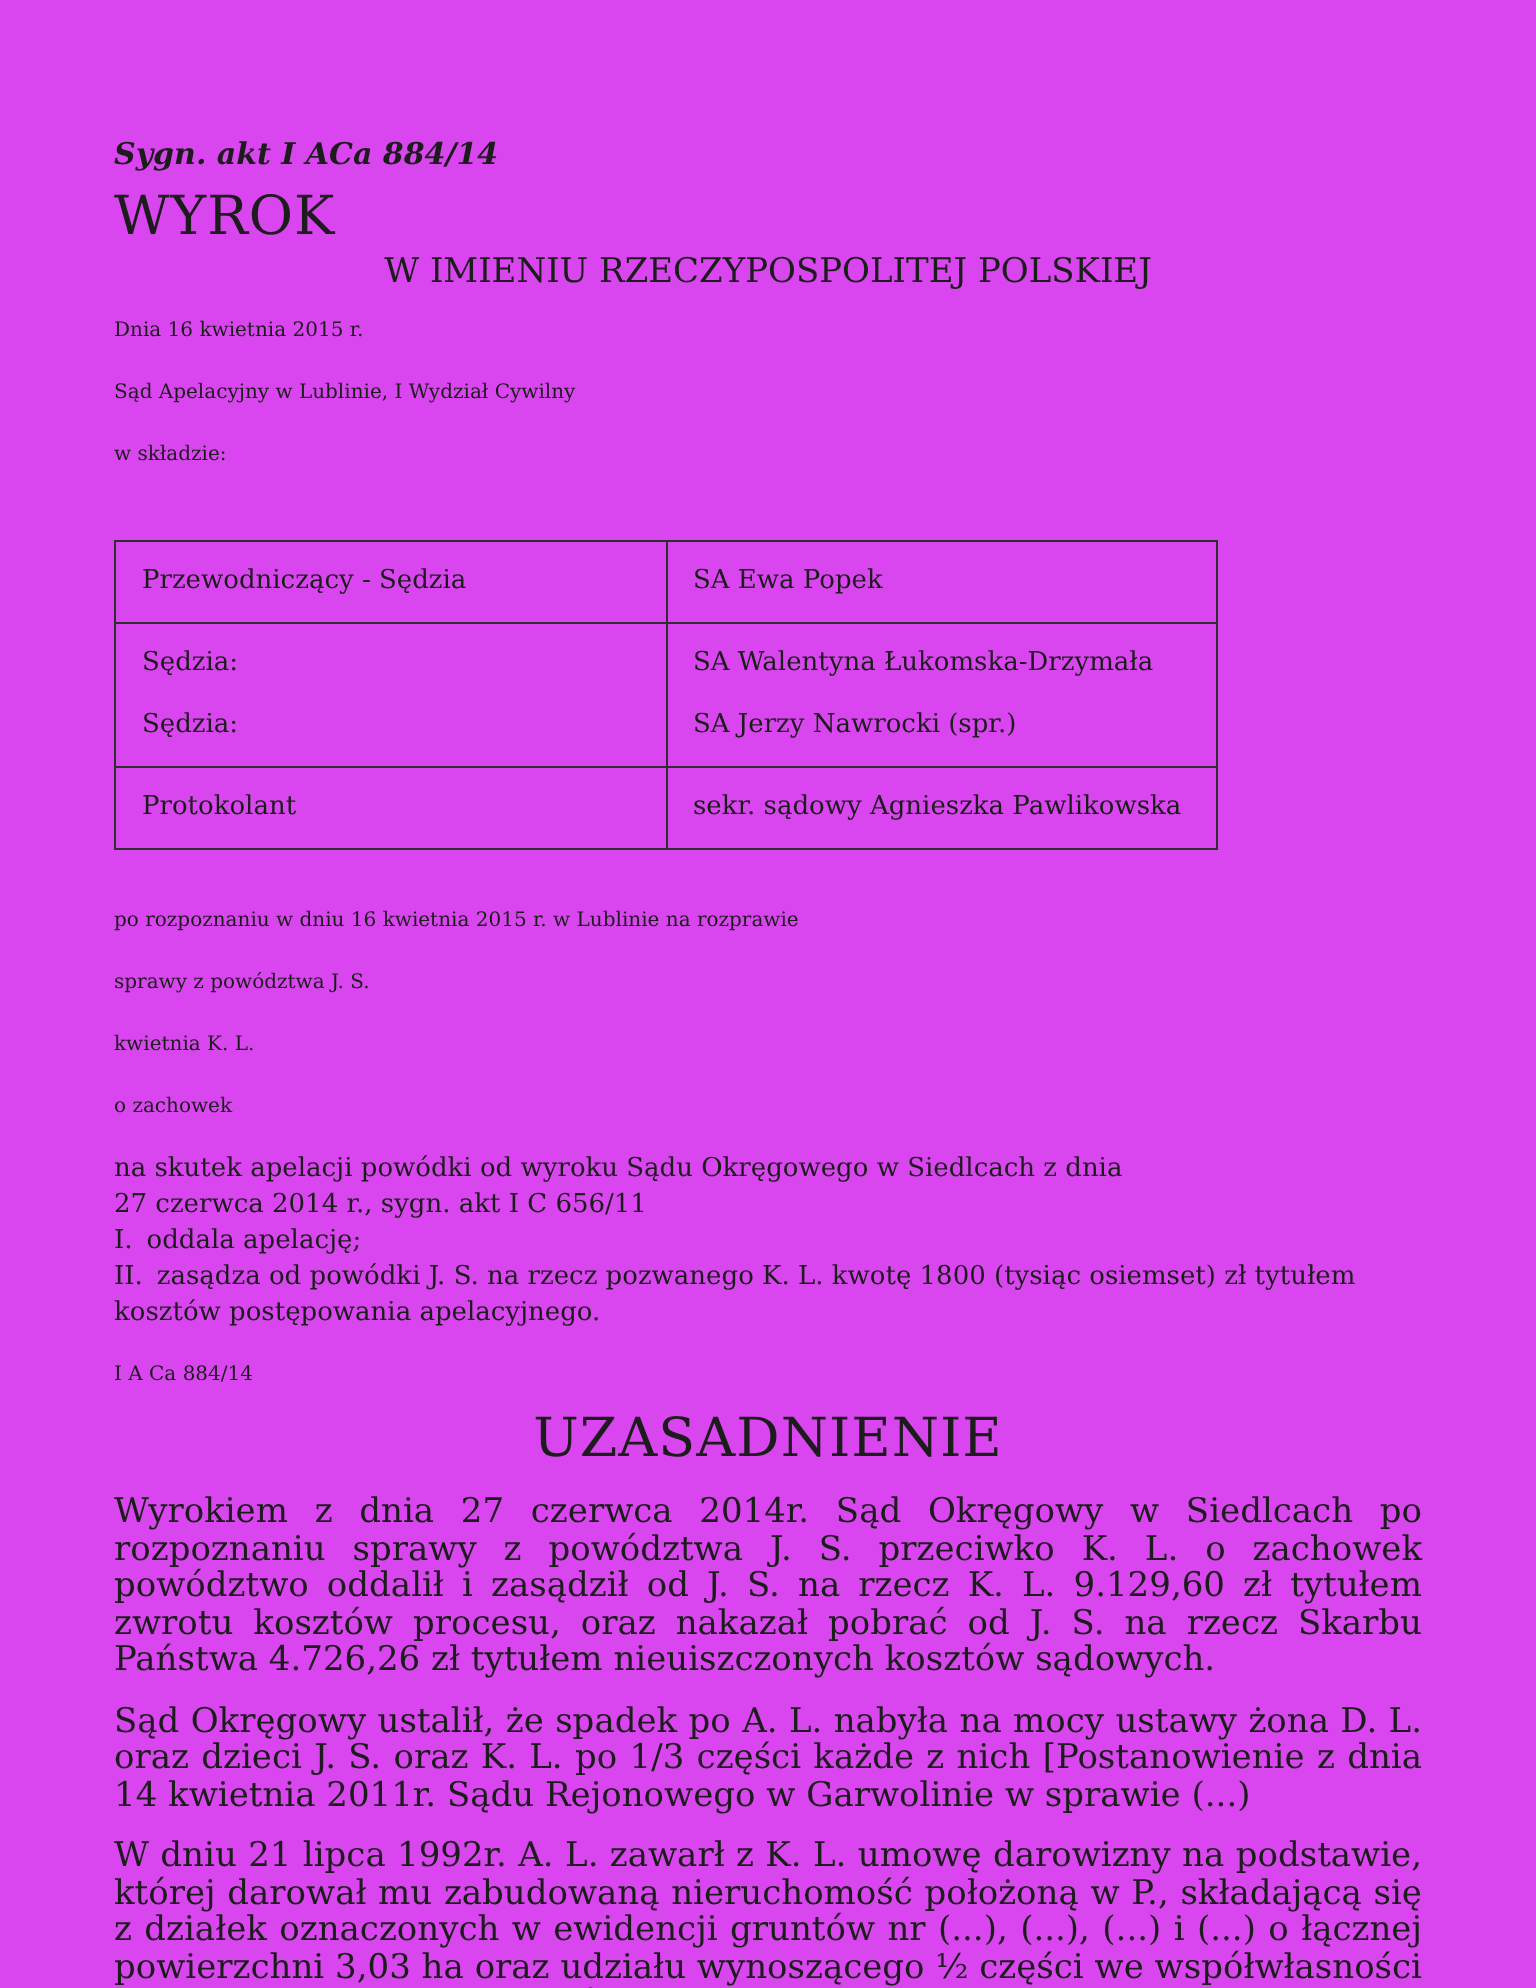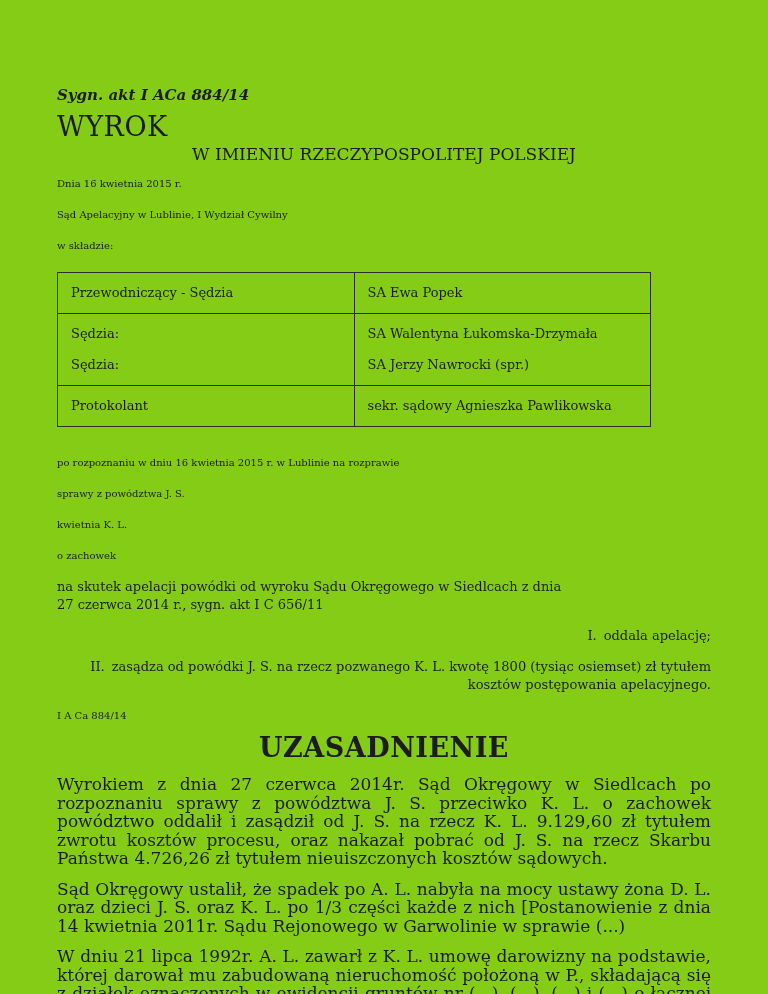--- a/index.html
+++ b/index.html
@@ -5,24 +5,24 @@
   html, body {
     margin: 0;
     padding: 0;
     background: #ffffff;
   }
   .page {
     position: relative;
     width: 768px;
     height: 994px;
     box-sizing: border-box;
-    background: #84cc16;
+    background: #d946ef;
     color: #1c1c1c;
     font-family: "DejaVu Serif", "Liberation Serif", serif;
-    padding: 86px 57px 40px 57px;
+    padding: 68px 57px 40px 57px;
     overflow: hidden;
   }
   .case-number {
     font-size: 15px;
     line-height: 19px;
     font-weight: bold;
     font-style: italic;
   }
   .judgment-title {
     font-size: 27px;
@@ -40,22 +40,22 @@
   .line {
     font-size: 10px;
     line-height: 18px;
     margin-top: 13px;
   }
   .line.first-after-title {
     margin-top: 10px;
   }
   .panel-table {
     border-collapse: collapse;
-    width: 594px;
-    margin-top: 17px;
+    width: 552px;
+    margin-top: 33px;
     table-layout: fixed;
   }
   .panel-table td {
     border: 1px solid #2e2e2e;
     vertical-align: top;
     padding: 11px 13px;
     font-size: 13px;
     line-height: 18px;
   }
   .cell-line + .cell-line {
@@ -65,33 +65,30 @@
     margin-top: 27px;
   }
   .appeal-paragraph {
     font-size: 13px;
     line-height: 18px;
     margin-top: 13px;
   }
   .verdict-item {
     font-size: 13px;
     line-height: 18px;
-    margin-top: 13px;
-    text-align: right;
   }
   .verdict-number {
     margin-right: 7px;
   }
   .justification-heading {
     font-size: 27px;
     line-height: 31px;
     text-align: center;
     margin-top: 7px;
     letter-spacing: 0.5px;
-    font-weight: bold;
   }
   .body-paragraph {
     font-size: 17px;
     line-height: 18.5px;
     margin-top: 12px;
     text-align: justify;
   }
 </style>
 </head>
 <body>

